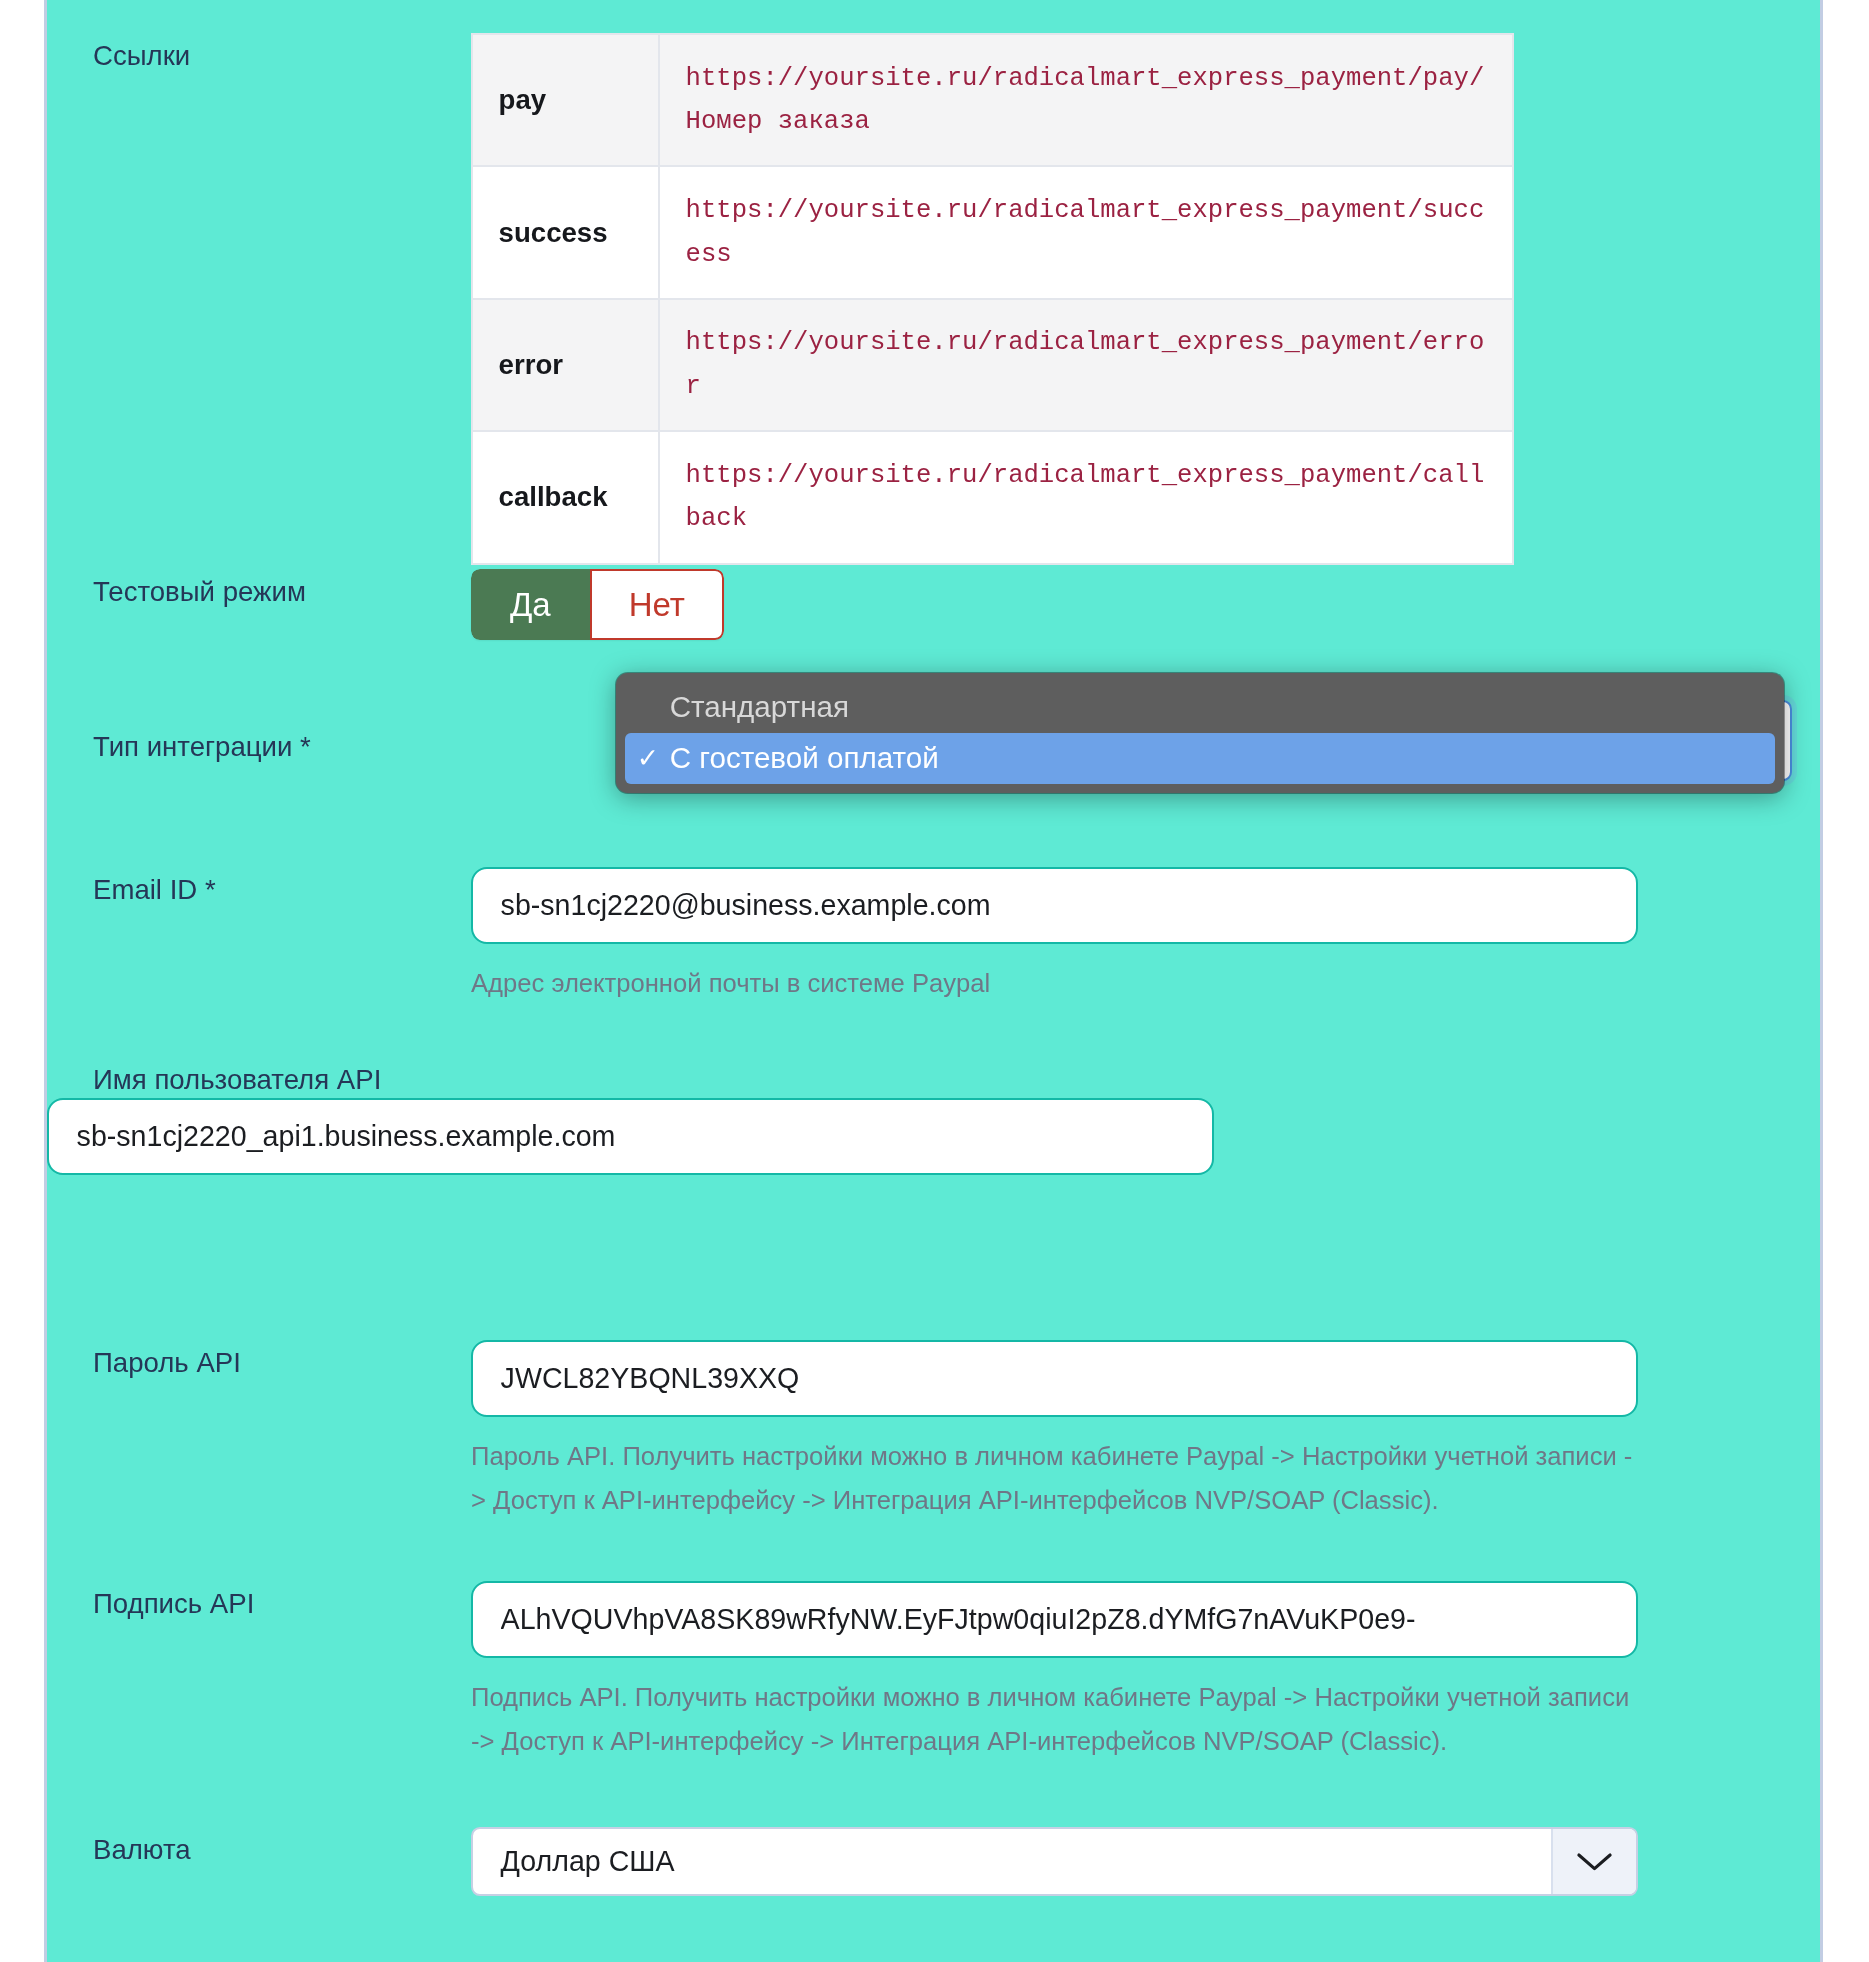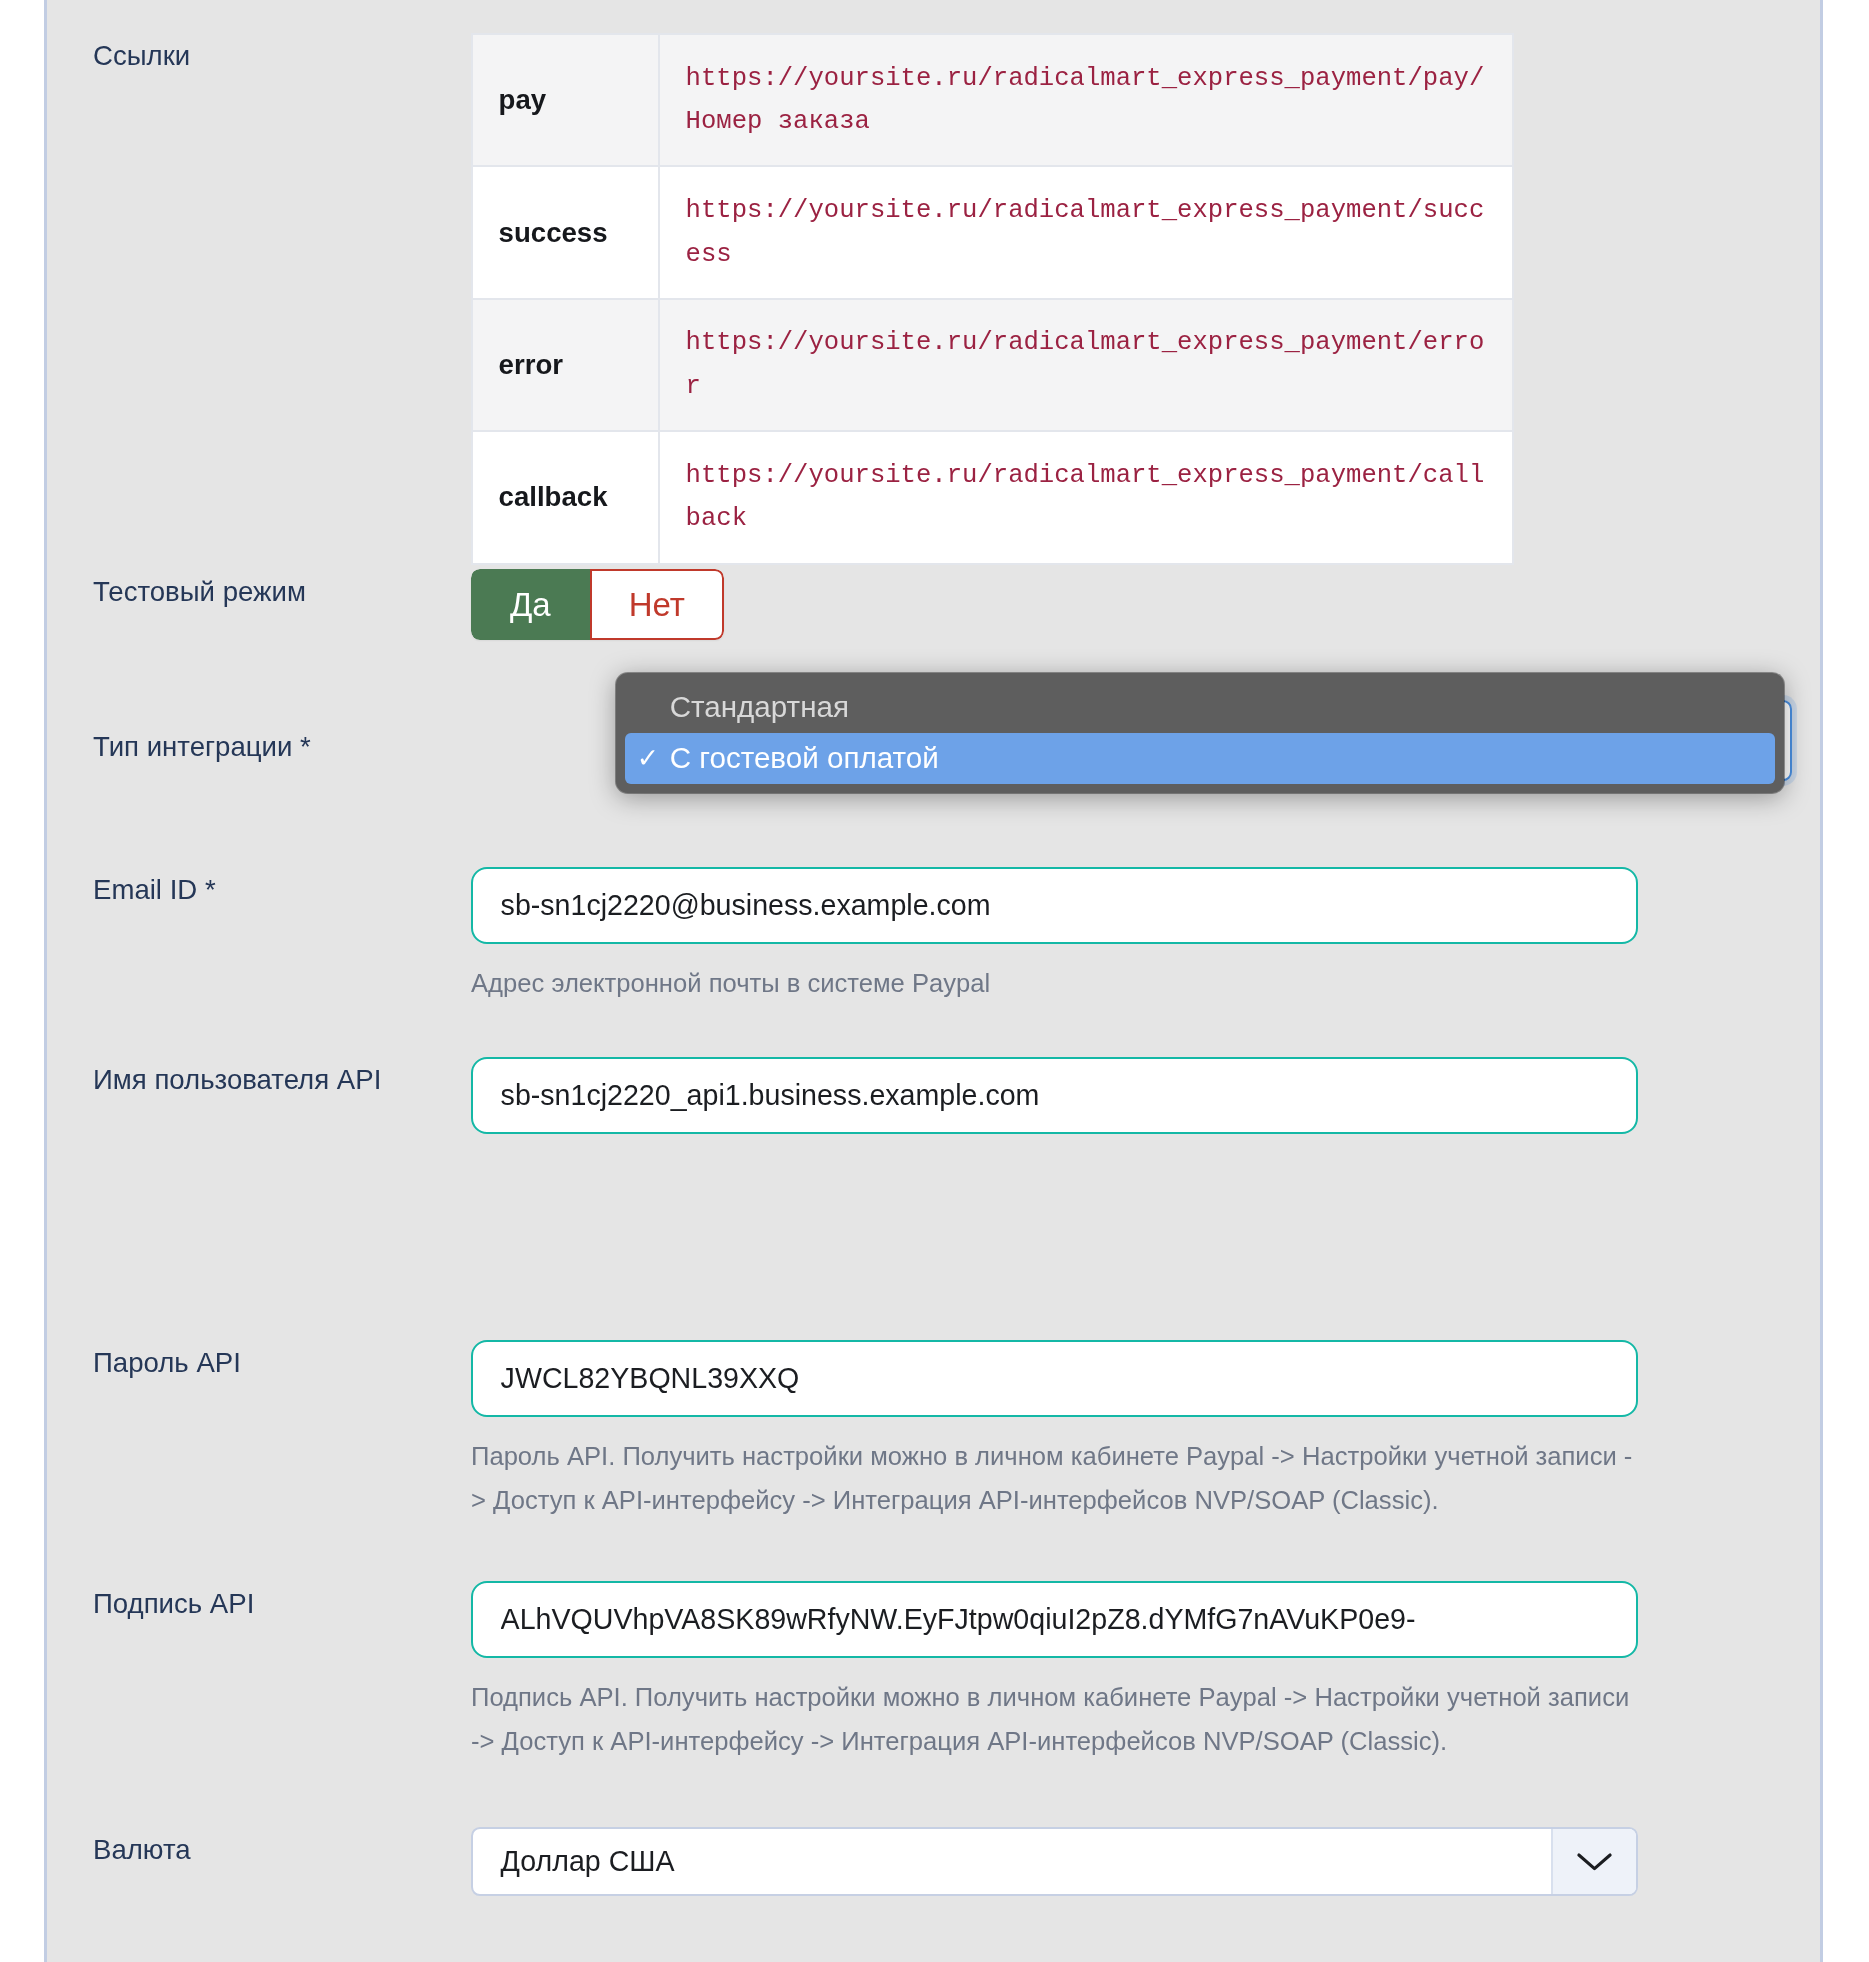--- a/index.html
+++ b/index.html
@@ -17,21 +17,21 @@
   }
 
   .page-frame {
     position: absolute;
     left: 44px;
     top: 0;
     width: 1779px;
     height: 1962px;
     border-left: 3px solid #c2cde3;
     border-right: 3px solid #c2cde3;
-    background: #e5e5e5;
+    background: #5eead4;
   }
 
   .form {
     position: absolute;
     left: 0;
     top: 0;
     width: 1773px;
     padding: 0;
   }
 
@@ -274,21 +274,21 @@
     </div>
 
     <div class="row" style="top:867px;">
       <div class="label">Email ID *</div>
       <div class="control">
         <input class="text-input" type="text" value="sb-sn1cj2220@business.example.com" style="">
         <div class="help">Адрес электронной почты в системе Paypal</div>
       </div>
     </div>
 
-    <div class="row" style="top:1057px;">
+    <div class="row" style="top:1057px;flex-direction:column;">
       <div class="label">Имя пользователя API</div>
       <div class="control">
         <input class="text-input" type="text" value="sb-sn1cj2220_api1.business.example.com" style="">
       </div>
     </div>
 
     <div class="row" style="top:1340px;">
       <div class="label">Пароль API</div>
       <div class="control">
         <input class="text-input" type="text" value="JWCL82YBQNL39XXQ" style="">

